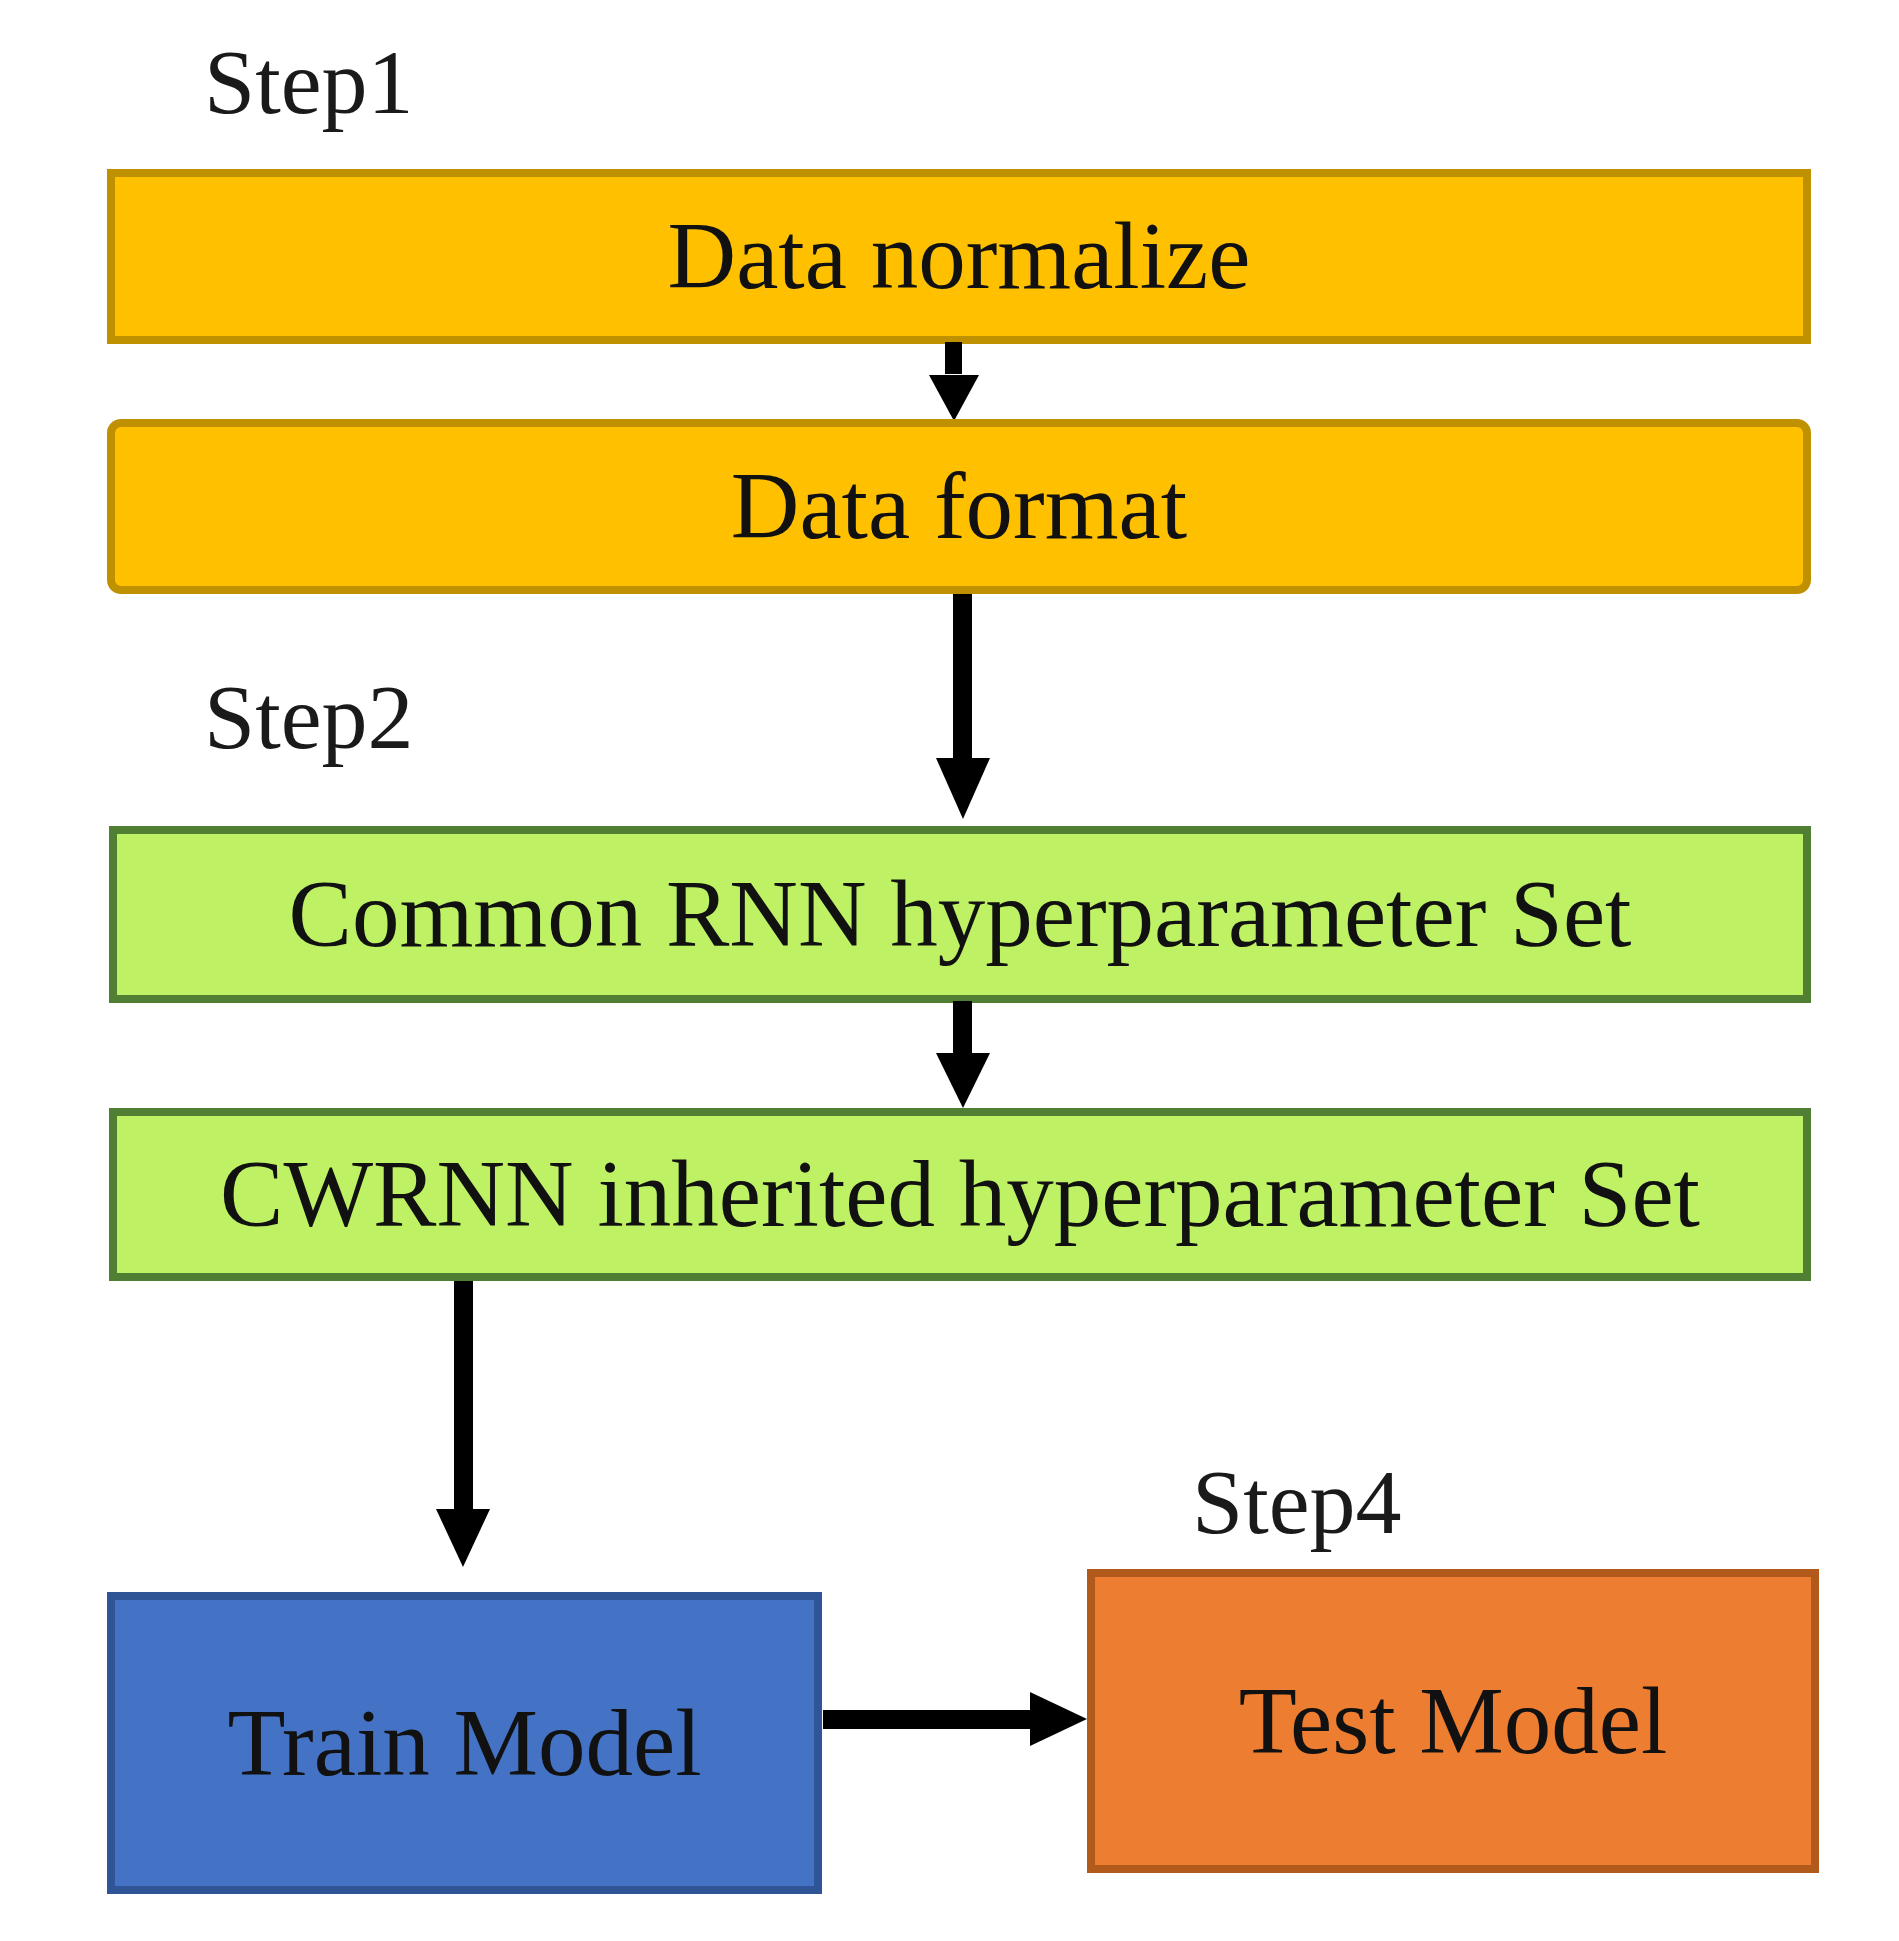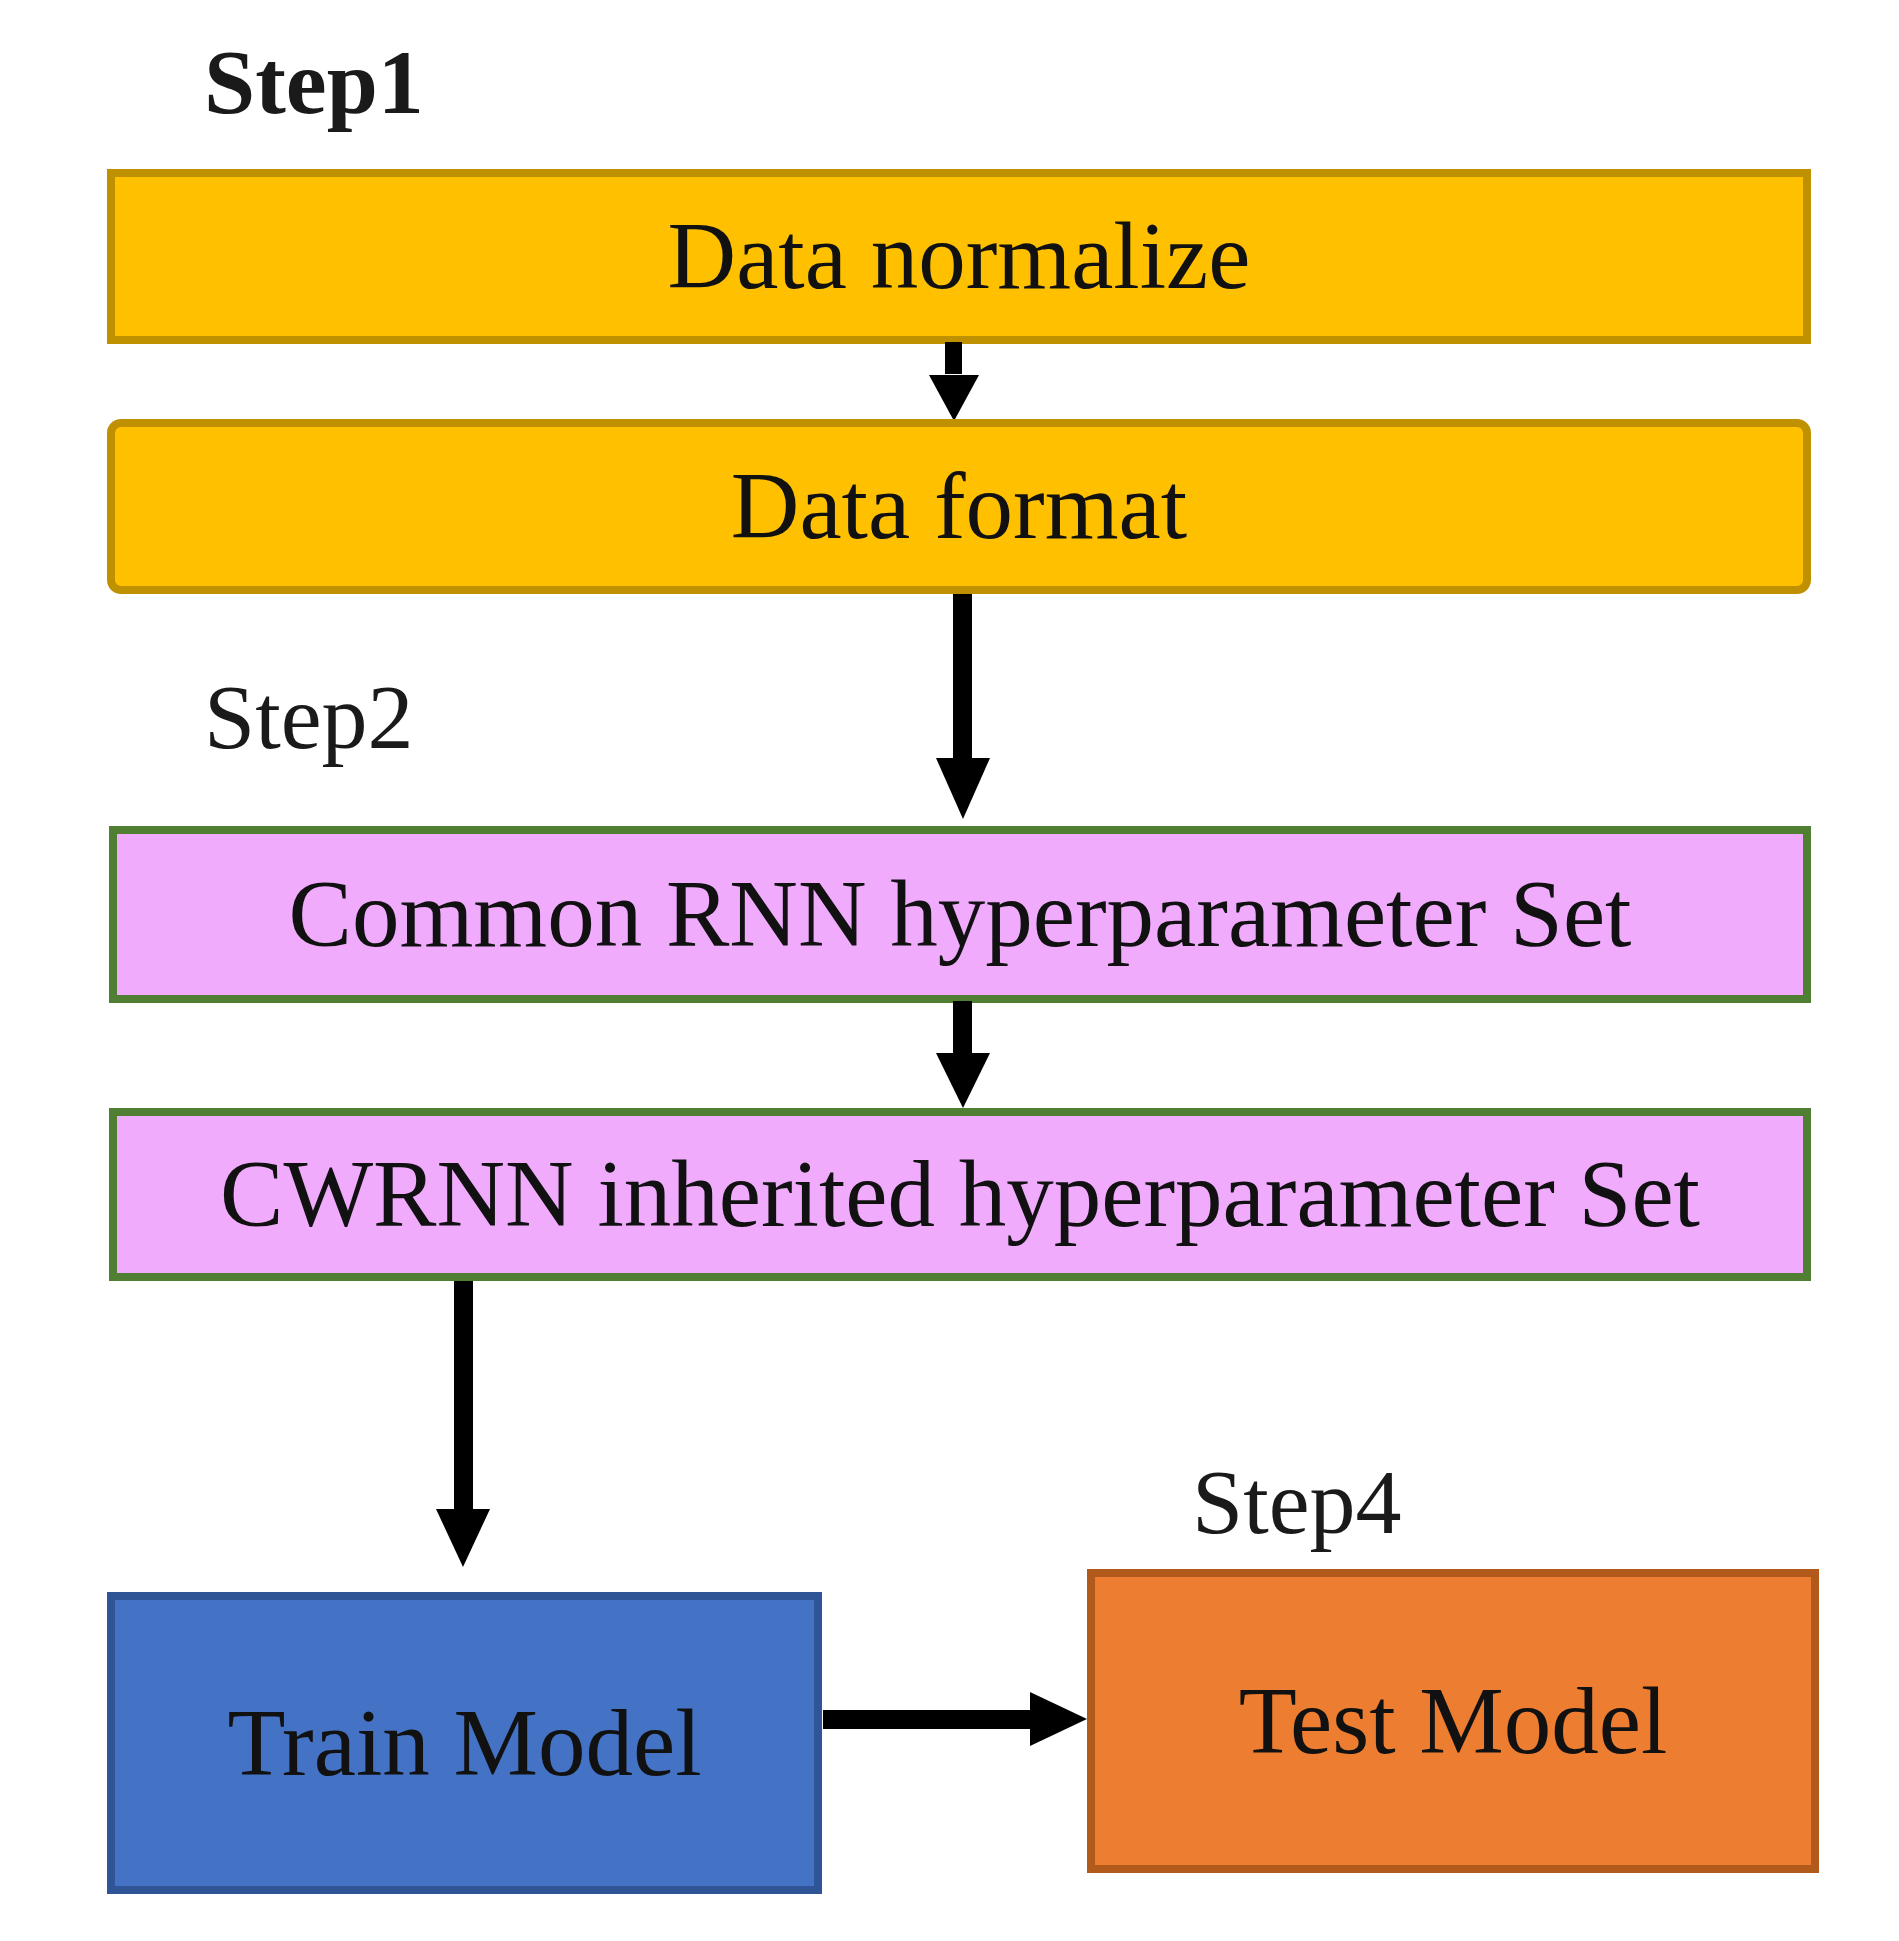--- a/index.html
+++ b/index.html
@@ -22,39 +22,39 @@
     display: flex;
     align-items: center;
     justify-content: center;
     text-align: center;
     font-size: 95px;
     line-height: 1;
     color: #111111;
     white-space: nowrap;
   }
   .node-yellow { background: #FFC000; border: 8.6px solid #BF9000; }
-  .node-green  { background: #f0abfc; border: 8.6px solid #507E32; }
+  .node-green  { background: #bef264; border: 8.6px solid #507E32; }
   .node-blue   { background: #4472C4; border: 8.6px solid #2F5597; }
   .node-orange { background: #ED7D31; border: 8.6px solid #B25A1B; text-align: center; }
 
   #box-data-normalize { left: 107px;  top: 169px;  width: 1704px; height: 175px; }
   #box-data-format    { left: 107px;  top: 419px;  width: 1704px; height: 175px; border-radius: 14px; }
   #box-common-rnn     { left: 109px;  top: 826px;  width: 1702px; height: 177px; }
   #box-cwrnn          { left: 109px;  top: 1108px; width: 1702px; height: 173px; }
   #box-train-model    { left: 107px;  top: 1592px; width: 715px;  height: 302px; }
   #box-test-model     { left: 1087px; top: 1569px; width: 732px;  height: 304px; }
 
   .step-label {
     position: absolute;
     font-size: 92px;
     line-height: 1;
     color: #1a1a1a;
     white-space: nowrap;
   }
-  #label-step1 { left: 204px;  top: 36px; font-weight: bold;   }
+  #label-step1 { left: 204px;  top: 36px;   }
   #label-step2 { left: 204px;  top: 671px; text-align: right;  }
   #label-step3 { left: 204px;  top: 1432px; }
   #label-step4 { left: 1192px; top: 1456px; }
 
   .arrow-shaft {
     position: absolute;
     background: #000000;
   }
   .arrow-head {
     position: absolute;

